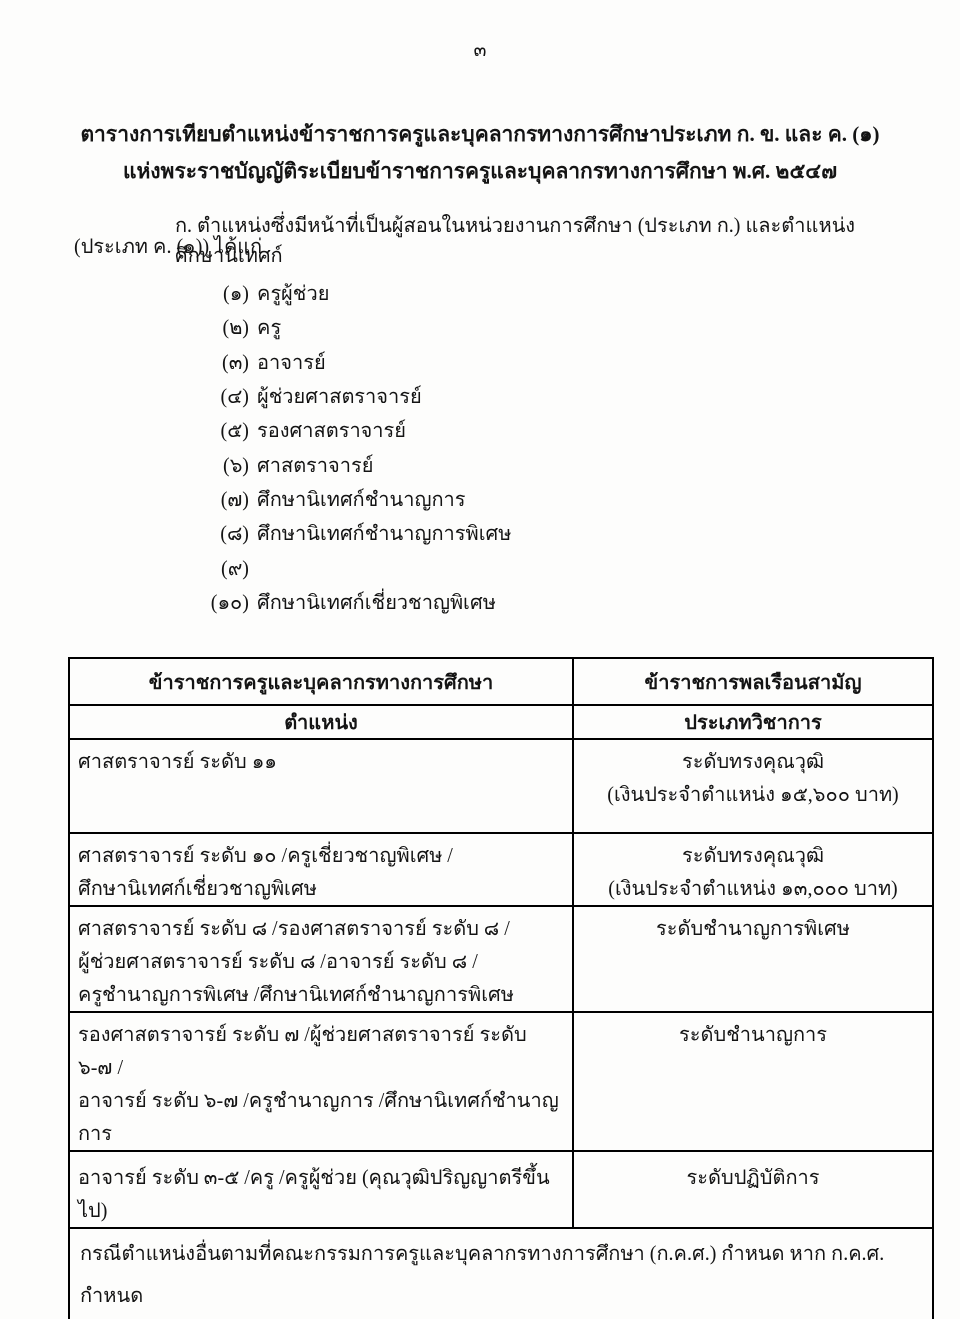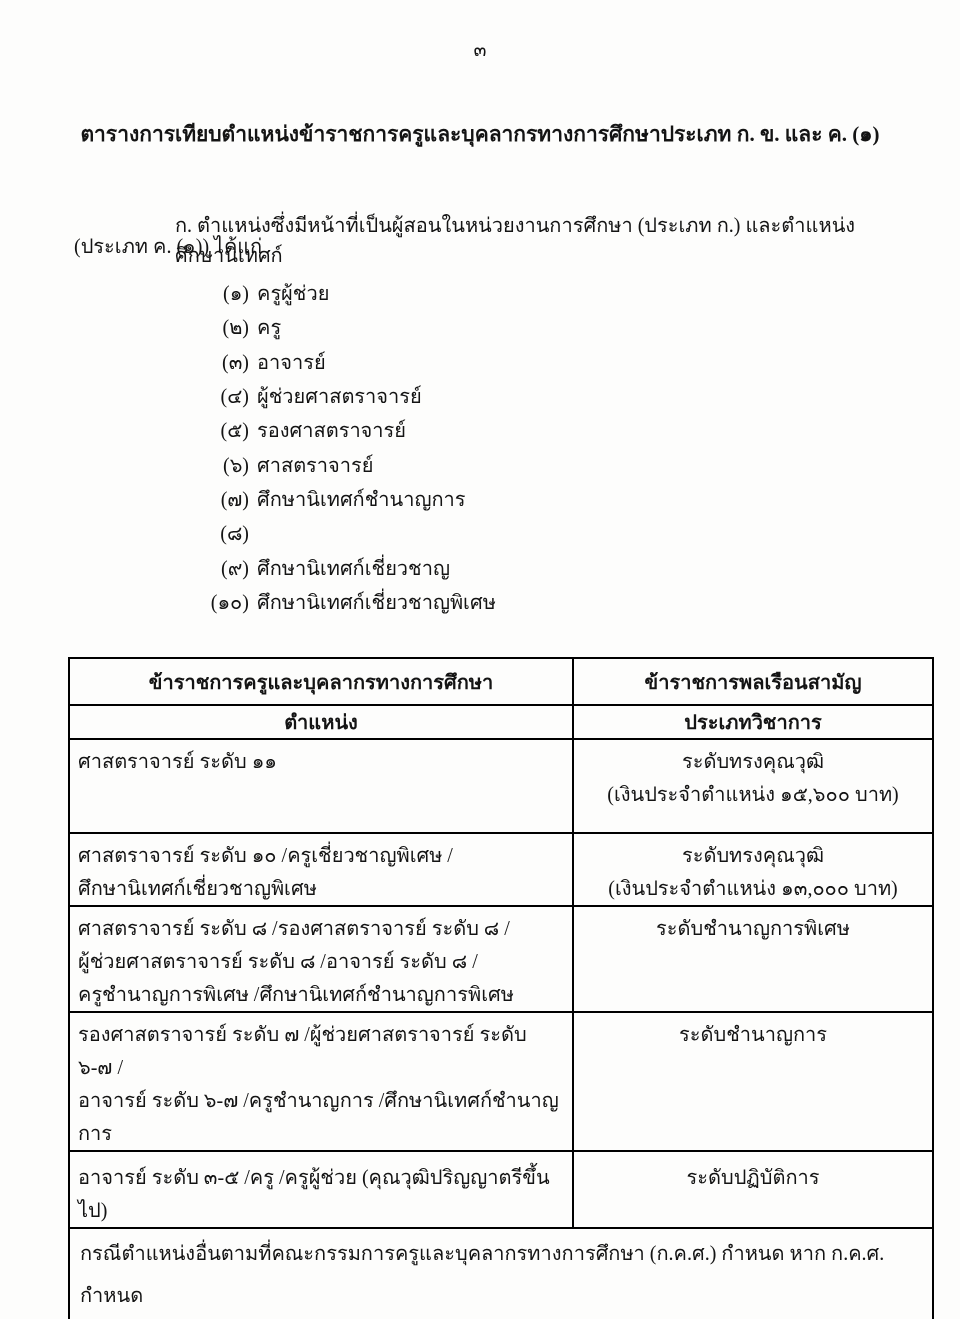--- a/index.html
+++ b/index.html
@@ -107,20 +107,21 @@
 </style>
 </head>
 <body>
 
 <div class="page">
 
   <div class="page-number">๓</div>
 
   <div class="doc-title">
     <div>ตารางการเทียบตำแหน่งข้าราชการครูและบุคลากรทางการศึกษาประเภท ก. ข. และ ค. (๑)</div>
+    <div>แห่งพระราชบัญญัติระเบียบข้าราชการครูและบุคลากรทางการศึกษา พ.ศ. ๒๕๔๗</div>
   </div>
 
   <div class="para-line1">ก. ตำแหน่งซึ่งมีหน้าที่เป็นผู้สอนในหน่วยงานการศึกษา (ประเภท ก.) และตำแหน่งศึกษานิเทศก์</div>
   <div class="para-line2">(ประเภท ค. (๑)) ได้แก่</div>
 
   <div class="position-list">
     <div class="list-item">
       <span class="num">(๑)</span>
       <span class="label">ครูผู้ช่วย</span>
     </div>
@@ -143,24 +144,24 @@
     <div class="list-item">
       <span class="num">(๖)</span>
       <span class="label">ศาสตราจารย์</span>
     </div>
     <div class="list-item">
       <span class="num">(๗)</span>
       <span class="label">ศึกษานิเทศก์ชำนาญการ</span>
     </div>
     <div class="list-item">
       <span class="num">(๘)</span>
+      <span class="label">ศึกษานิเทศก์ชำนาญการพิเศษ</span>
     </div>
     <div class="list-item">
       <span class="num">(๙)</span>
-      <span class="label">ศึกษานิเทศก์เชี่ยวชาญ</span>
     </div>
     <div class="list-item">
       <span class="num">(๑๐)</span>
       <span class="label">ศึกษานิเทศก์เชี่ยวชาญพิเศษ</span>
     </div>
   </div>
 
   <table class="cmp">
     <colgroup>
         <col class="c1">

